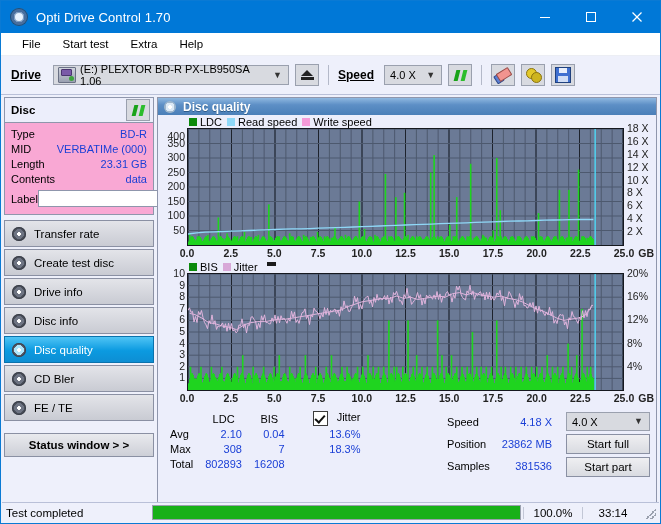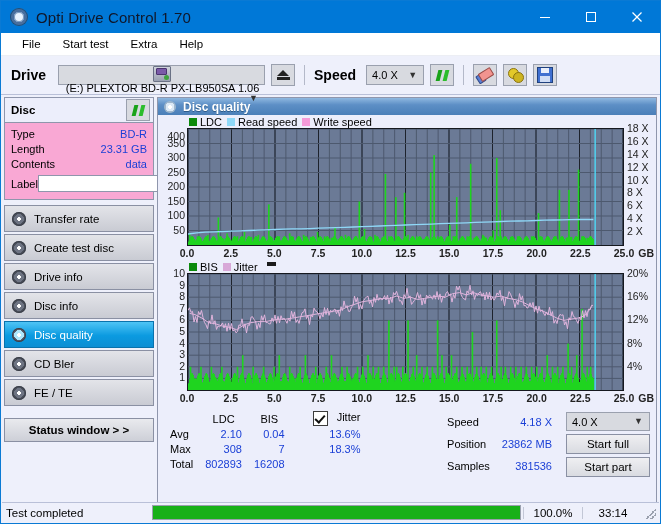--- a/index.html
+++ b/index.html
@@ -23,48 +23,48 @@
     width:18px;height:18px;margin-left:9px;margin-right:8px;
     border-radius:50%;
     background:radial-gradient(circle at 50% 50%,#ffffff 0 18%,#7e9ec4 19% 42%,#4a6f9e 43% 75%,#2d4d73 76% 100%);
     box-shadow:0 0 0 1px #19507f inset;
     position:relative;flex:0 0 auto;
   }
   .tb-icon:after{
     content:"";position:absolute;left:5px;top:5px;width:8px;height:8px;border-radius:50%;
     background:#e8f3ff;
   }
-  .tb-title{color:#0f172a;font-size:15px;letter-spacing:.1px;}
+  .tb-title{color:#ffffff;font-size:13px;letter-spacing:.1px;}
   .tb-btns{position:absolute;right:0;top:0;height:32px;display:flex;}
   .tb-btn{
     width:46px;height:32px;display:flex;align-items:center;justify-content:center;
     color:#fff;font-size:13px;
   }
   .tb-btn svg{display:block;}
   
   .menubar{
     height:22px;background:#ffffff;display:flex;align-items:center;
     padding-left:10px;gap:0px;border-bottom:1px solid #eceef4;
   }
   .menu-item{padding:2px 11px 3px 11px;font-size:11.5px;color:#000;}
   
   .drivebar{
     height:38px;background:#eef0fb;display:flex;align-items:center;
     padding:0 6px;border-bottom:1px solid #b9c0d8;gap:6px;
   }
-  .lbl-bold{font-weight:bold;font-size:14px;color:#000;}
+  .lbl-bold{font-weight:bold;font-size:12px;color:#000;text-decoration:underline;}
   .combo{
     height:20px;border:1px solid #9aa0ae;background:#d8dae0;
     display:flex;align-items:center;position:relative;box-sizing:border-box;
     font-size:11px;color:#000;
   }
   .combo .chev{
     margin-left:auto;margin-right:6px;color:#333;font-size:9px;line-height:1;
   }
-  .drive-combo{width:207px;padding-left:2px;flex-direction:column;}
+  .drive-combo{width:236px;padding-left:2px;}
   .drive-ic{
     width:16px;height:14px;margin:0 4px 0 2px;flex:0 0 auto;position:relative;
     background:linear-gradient(#cfd3dc,#9aa0b1);border:1px solid #6a7185;border-radius:1px;
   }
   .drive-ic:before{
     content:"";position:absolute;left:2px;top:1px;width:9px;height:5px;
     background:#7a5aa8;border:1px solid #4b3570;border-radius:1px;
   }
   .drive-ic:after{
     content:"";position:absolute;right:1px;bottom:1px;width:5px;height:5px;border-radius:50%;
@@ -325,20 +325,24 @@
             <span class="refresh-ic">
                 <i></i>
                 <i></i>
               </span>
           </span>
         </div>
         <div class="disc-rows">
           <div class="drow">
             <span class="k">Type</span>
             <span class="v">BD-R</span>
+          </div>
+          <div class="drow">
+            <span class="k">MID</span>
+            <span class="v">VERBATIMe (000)</span>
           </div>
           <div class="drow">
             <span class="k">Length</span>
             <span class="v">23.31 GB</span>
           </div>
           <div class="drow">
             <span class="k">Contents</span>
             <span class="v">data</span>
           </div>
           <div class="label-row">

